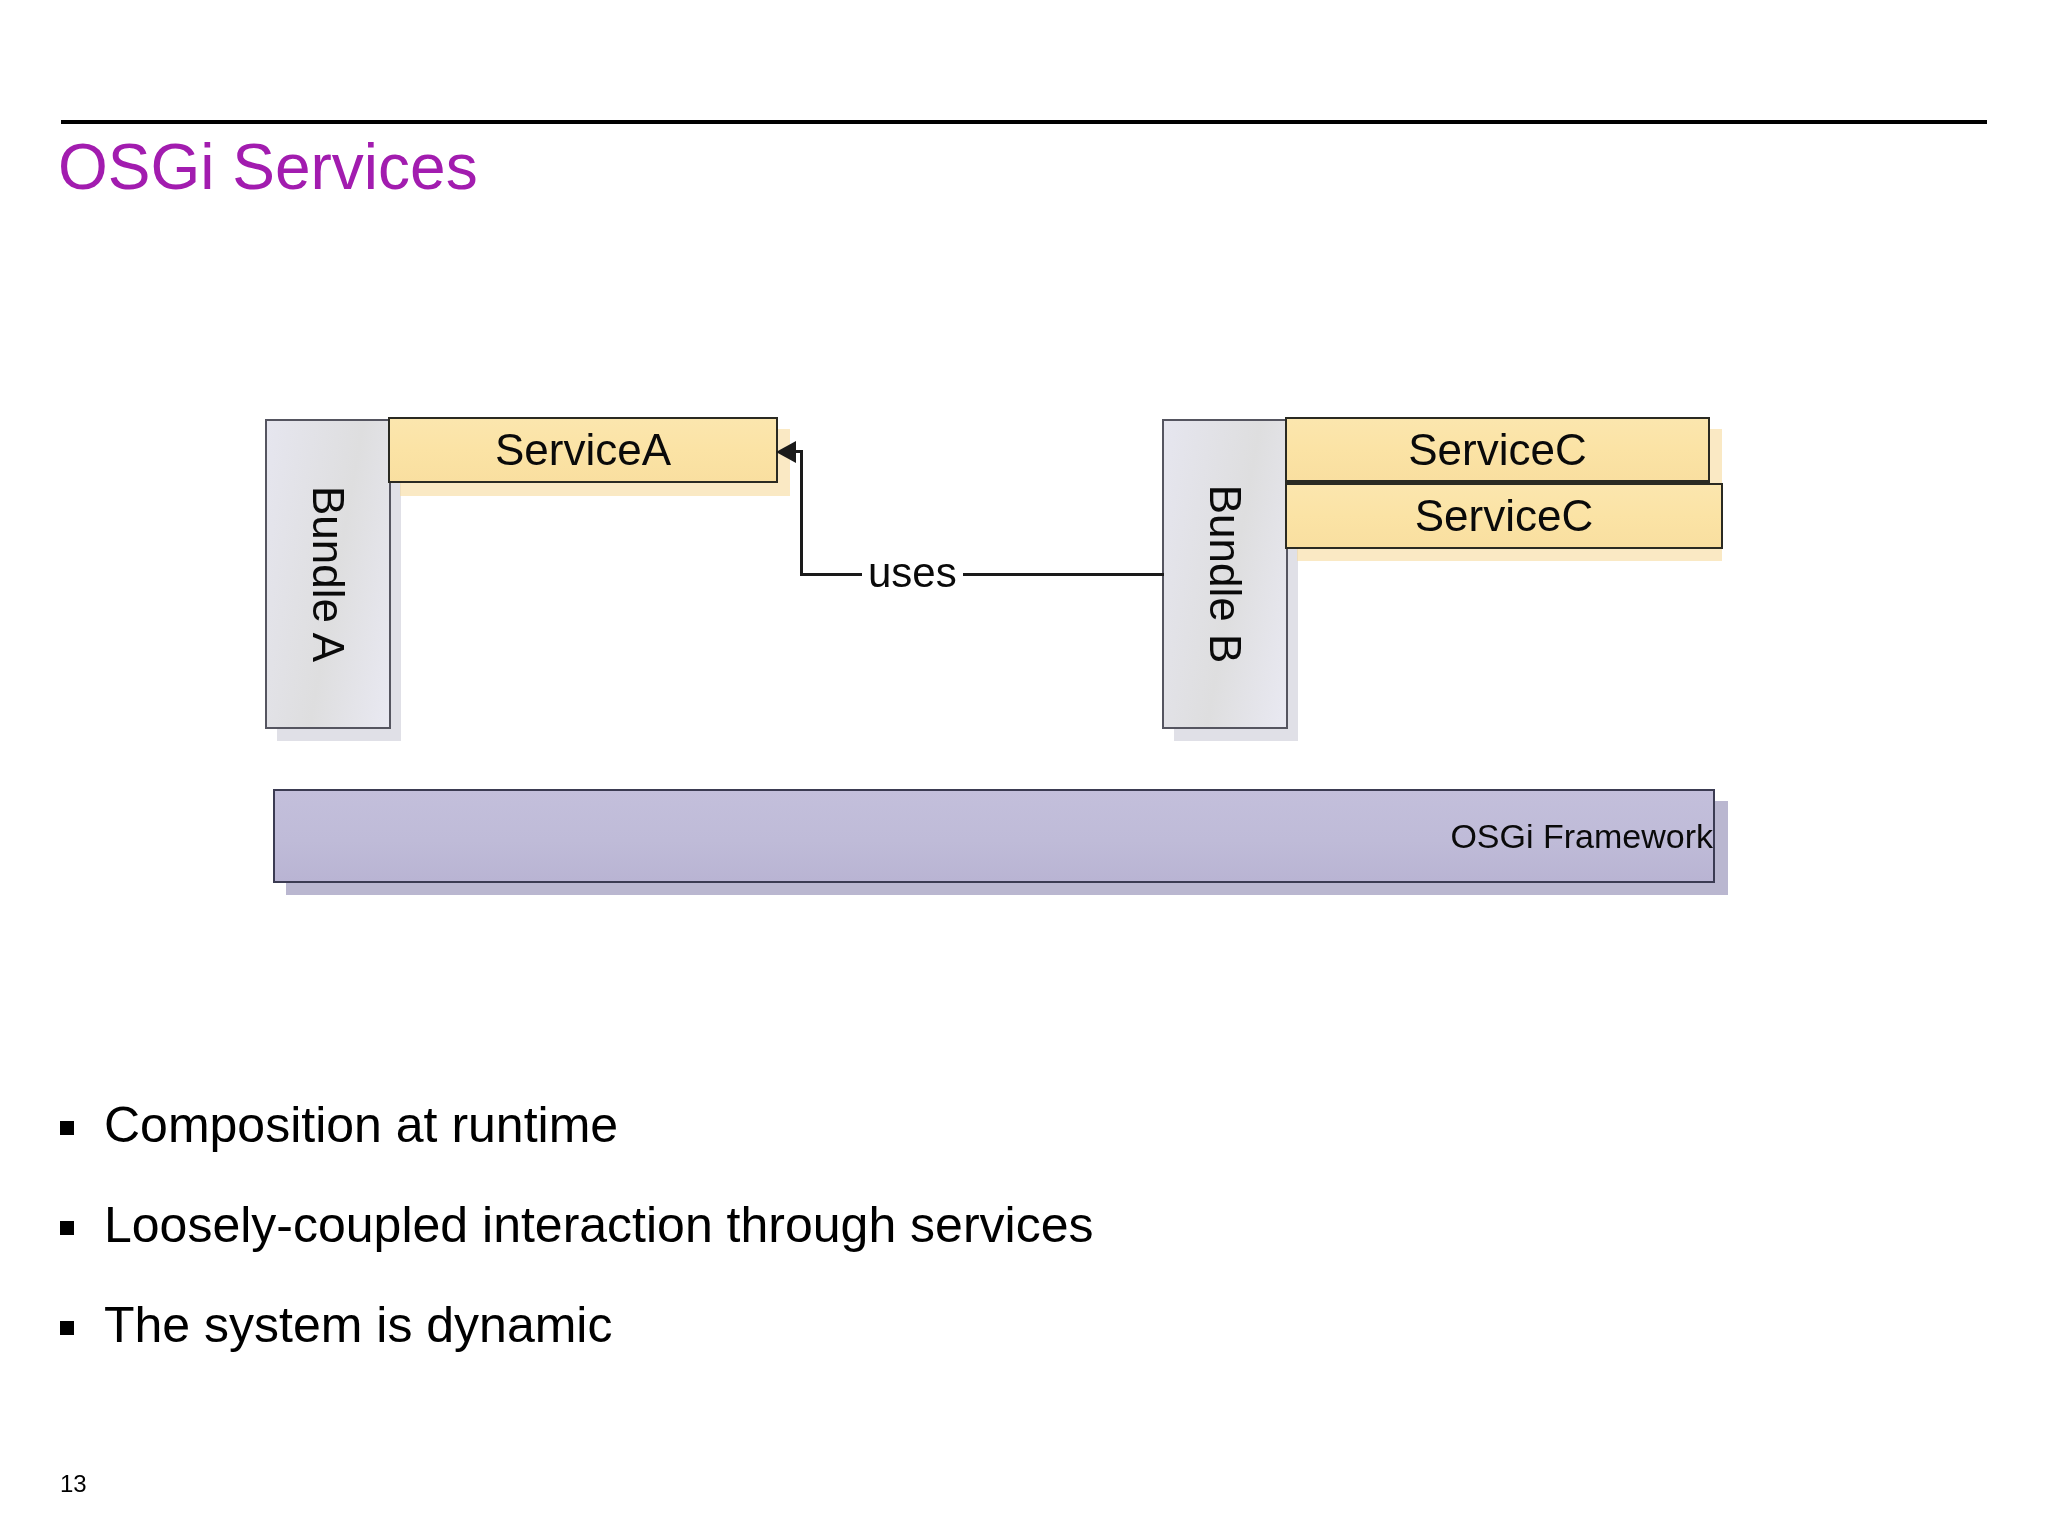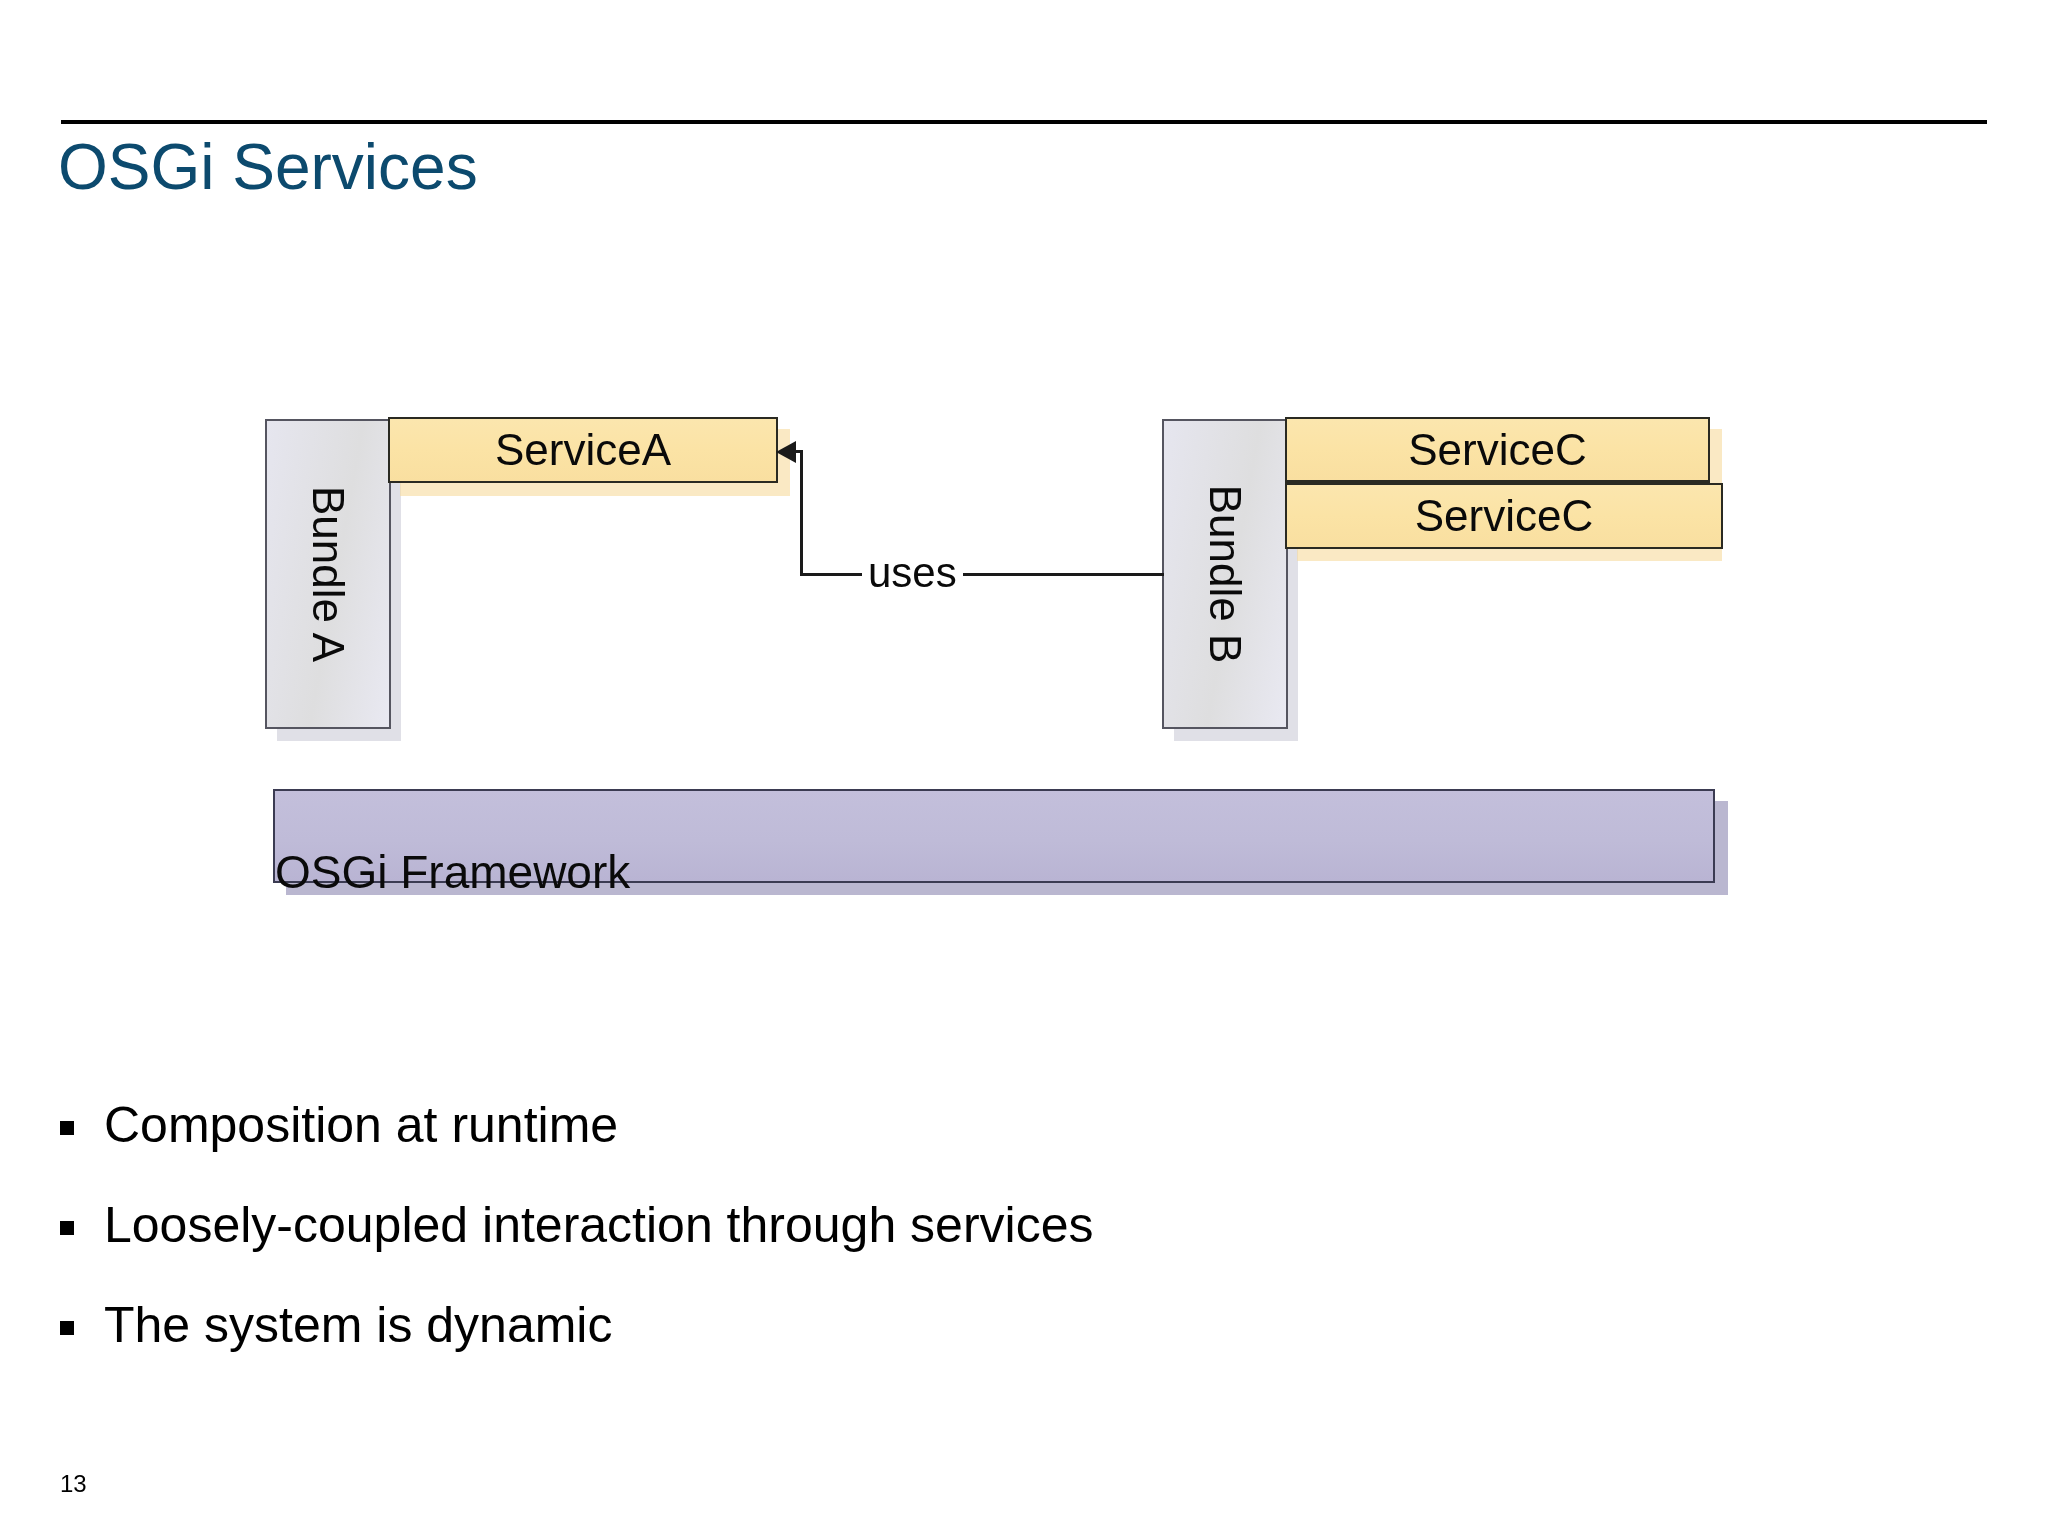--- a/index.html
+++ b/index.html
@@ -26,21 +26,21 @@
     width: 1926px;
     height: 4px;
     background: #000000;
   }
   .slide-title {
     position: absolute;
     left: 58px;
     top: 134px;
     font-size: 64px;
     line-height: 1.05;
-    color: #0c4a6e;
+    color: #a21caf;
     white-space: nowrap;
     letter-spacing: 0px;
   }
 
   
   #diagram {
     position: absolute;
     left: 0;
     top: 0;
     width: 2048px;
@@ -104,25 +104,24 @@
   .framework-box {
     background: linear-gradient(180deg, #c3bfdb 0%, #bfbbd8 55%, #b9b4d3 100%);
     border: 2px solid #3b3b52;
   }
   .framework-label {
     position: absolute;
     left: 0;
     right: 0;
     top: 50%;
     transform: translateY(-50%);
-    text-align: left;
-    font-size: 46px;
-    color: #0a0a0a;
-    white-space: nowrap;
-    margin-top: 36px;
+    text-align: right;
+    font-size: 34px;
+    color: #0a0a0a;
+    white-space: nowrap;
   }
 
   
   .conn-line {
     position: absolute;
     background: #1a1a1a;
   }
   .uses-label {
     position: absolute;
     font-size: 42px;

